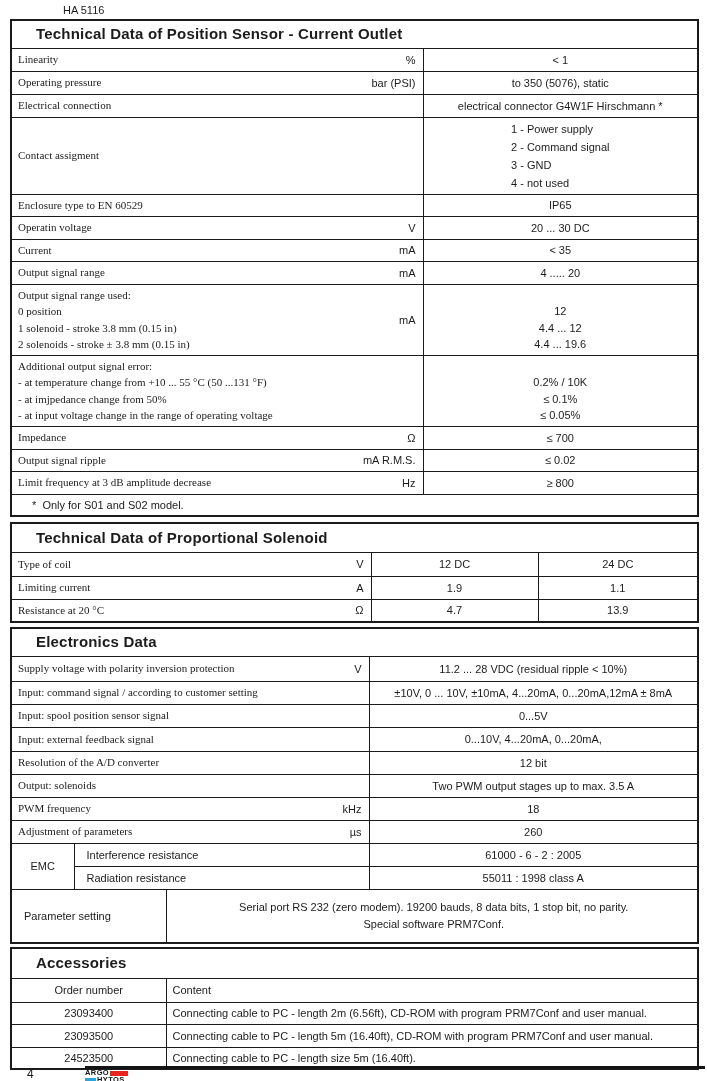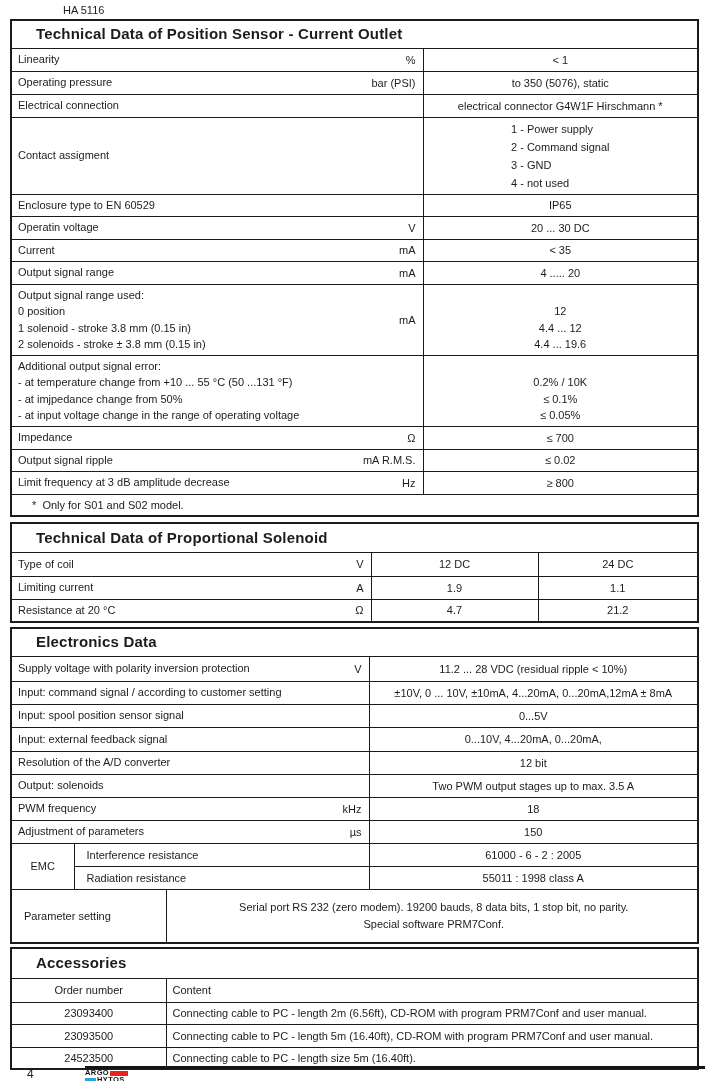--- a/index.html
+++ b/index.html
@@ -16,21 +16,21 @@
   td { border:1px solid #1b1b1b; font-size:11px; padding:0; vertical-align:middle; }
   table { border:2px solid #1b1b1b; }
 
   .title-row td {
     font-size:15px; font-weight:bold; letter-spacing:.2px;
     padding:4px 0 5px 24px;
   }
 
   .lblwrap { display:flex; justify-content:space-between; align-items:center;
              width:100%; height:100%; padding:0 7px 0 6px; }
-  .lblwrap .l { white-space:pre-line; line-height:16.5px; padding:2px 0; text-align:left; }
+  .lblwrap .l { white-space:pre-line; line-height:16.5px; padding:2px 0; text-align:left;font-family:Liberation Serif, serif; }
   .lblwrap .u { white-space:nowrap; padding-left:4px; }
 
   .val { text-align:center; }
   .pre  { white-space:pre-line; line-height:16.5px; padding:2px 0; }
   .val .block { display:inline-block; text-align:left; white-space:pre-line;
                 line-height:18px; padding:2px 0; }
   .fnote { white-space:pre; padding-left:20px; }
 
   .sublbl { padding-left:12px; }
   .emc-cell { text-align:center; }
@@ -230,21 +230,21 @@
       <td class="val">1.1</td>
         </tr>
     <tr style="height:23px">
       <td>
             <div class="lblwrap">
               <span class="l">Resistance at 20 °C</span>
               <span class="u">Ω</span>
             </div>
           </td>
       <td class="val">4.7</td>
-      <td class="val">21.2</td>
+      <td class="val">13.9</td>
         </tr>
   </tbody>
     </table>
 
   <table class="gap4">
     <colgroup>
         <col style="width:63px">
         <col style="width:92px">
         <col style="width:203px">
         <col style="width:329px">
@@ -311,21 +311,21 @@
           </td>
       <td class="val">18</td>
         </tr>
     <tr style="height:23px">
       <td colspan="3">
             <div class="lblwrap">
               <span class="l">Adjustment of parameters</span>
               <span class="u">µs</span>
             </div>
           </td>
-      <td class="val">150</td>
+      <td class="val">260</td>
         </tr>
     <tr style="height:23px">
       <td rowspan="2" class="emc-cell">EMC</td>
       <td colspan="2" class="sublbl">Interference resistance</td>
       <td class="val">61000 - 6 - 2 : 2005</td>
         </tr>
     <tr style="height:23px">
       <td colspan="2" class="sublbl">Radiation resistance</td>
       <td class="val">55011 : 1998 class A</td>
         </tr>

